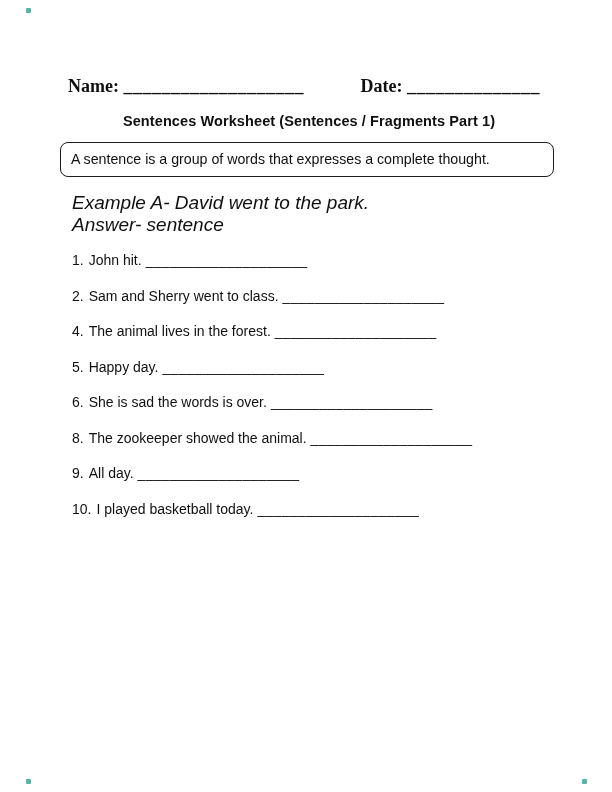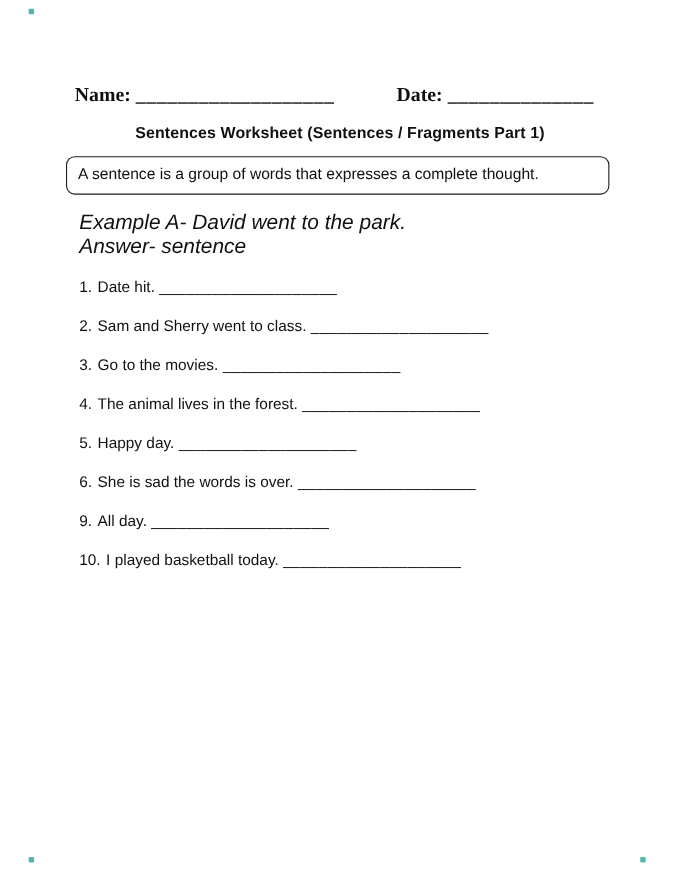--- a/index.html
+++ b/index.html
@@ -107,36 +107,36 @@
   </div>
 
 
   <div class="example">
     <div>Example A- David went to the park.</div>
     <div>Answer- sentence</div>
   </div>
 
   <div class="items">
     <div class="item">
-      <span class="num">1.</span><span>Date hit.</span><span class="blank">____________________</span>
+      <span class="num">1.</span><span>John hit.</span><span class="blank">____________________</span>
     </div>
     <div class="item">
       <span class="num">2.</span><span>Sam and Sherry went to class.</span><span class="blank">____________________</span>
-    </div>
-    <div class="item">
-      <span class="num">3.</span><span>Go to the movies.</span><span class="blank">____________________</span>
     </div>
     <div class="item">
       <span class="num">4.</span><span>The animal lives in the forest.</span><span class="blank">____________________</span>
     </div>
     <div class="item">
       <span class="num">5.</span><span>Happy day.</span><span class="blank">____________________</span>
     </div>
     <div class="item">
       <span class="num">6.</span><span>She is sad the words is over.</span><span class="blank">____________________</span>
+    </div>
+    <div class="item">
+      <span class="num">8.</span><span>The zookeeper showed the animal.</span><span class="blank">____________________</span>
     </div>
     <div class="item">
       <span class="num">9.</span><span>All day.</span><span class="blank">____________________</span>
     </div>
     <div class="item">
       <span class="num">10.</span><span>I played basketball today.</span><span class="blank">____________________</span>
     </div>
   </div>
 
 </div>

